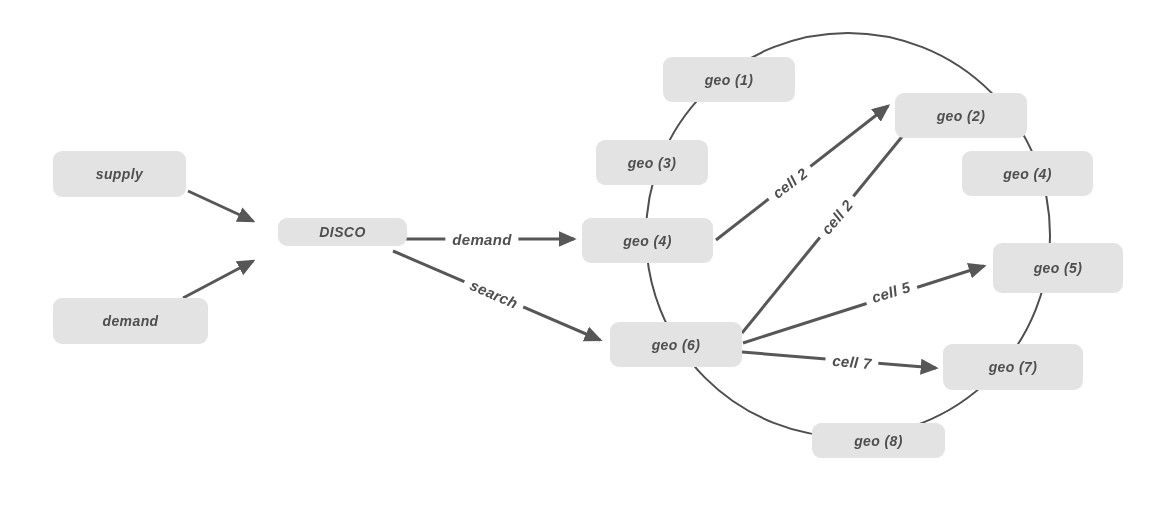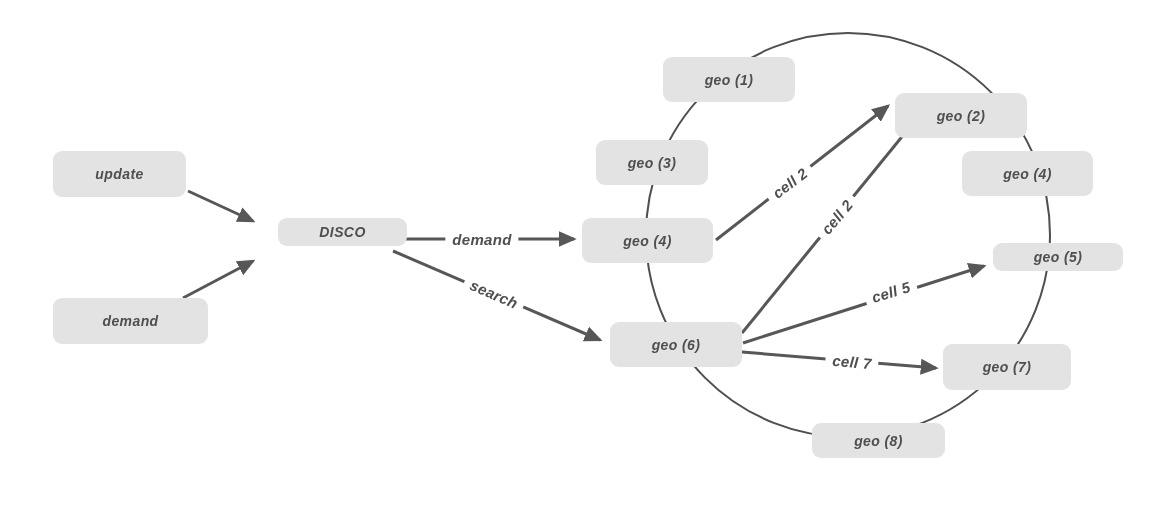--- a/index.html
+++ b/index.html
@@ -74,31 +74,31 @@
       <line x1="188" y1="191" x2="253" y2="221" class="edge-line" marker-end="url(#arrowhead)"></line>
       <line x1="183" y1="298" x2="253" y2="261" class="edge-line" marker-end="url(#arrowhead)"></line>
       <line x1="393" y1="239" x2="574" y2="239" class="edge-line" marker-end="url(#arrowhead)"></line>
       <line x1="393" y1="251" x2="600" y2="340" class="edge-line" marker-end="url(#arrowhead)"></line>
       <line x1="716" y1="240" x2="888" y2="106" class="edge-line" marker-end="url(#arrowhead)"></line>
       <line x1="742" y1="333" x2="927" y2="106" class="edge-line" marker-end="url(#arrowhead)"></line>
       <line x1="743" y1="343" x2="984" y2="266" class="edge-line" marker-end="url(#arrowhead)"></line>
       <line x1="742" y1="352" x2="936" y2="368" class="edge-line" marker-end="url(#arrowhead)"></line>
     </svg>
 
-<div class="node" style="left: 53px; top: 151px; width: 133px; height: 46px;">update</div>
+<div class="node" style="left: 53px; top: 151px; width: 133px; height: 46px;">supply</div>
     <div class="node" style="left: 53px; top: 298px; width: 155px; height: 46px; font-style: italic;">demand</div>
     <div class="node" style="left: 278px; top: 218px; width: 129px; height: 28px;">DISCO</div>
     <div class="node" style="left: 663px; top: 57px; width: 132px; height: 45px;">geo (1)</div>
     <div class="node" style="left: 895px; top: 57px; width: 132px; height: 45px; margin-top: 36px;">geo (2)</div>
     <div class="node" style="left: 596px; top: 140px; width: 112px; height: 45px;">geo (3)</div>
     <div class="node" style="left: 582px; top: 218px; width: 131px; height: 45px;">geo (4)</div>
     <div class="node" style="left: 962px; top: 151px; width: 131px; height: 45px;">geo (4)</div>
-    <div class="node" style="left: 993px; top: 243px; width: 130px; height: 28px;">geo (5)</div>
+    <div class="node" style="left: 993px; top: 243px; width: 130px; height: 50px;">geo (5)</div>
     <div class="node" style="left: 610px; top: 322px; width: 132px; height: 45px; text-align: right;">geo (6)</div>
-    <div class="node" style="left: 943px; top: 344px; width: 128px; height: 46px; text-align: center;">geo (7)</div>
+    <div class="node" style="left: 943px; top: 344px; width: 140px; height: 46px; text-align: center;">geo (7)</div>
     <div class="node" style="left: 812px; top: 423px; width: 133px; height: 35px;">geo (8)</div>
     <div class="edge-label" style="left: 482px; top: 239px; transform: translate(-50%, -50%) rotate(0deg);">demand</div>
     <div class="edge-label" style="left: 494px; top: 294px; transform: translate(-50%, -50%) rotate(23.5deg);">search</div>
     <div class="edge-label" style="left: 790px; top: 183px; transform: translate(-50%, -50%) rotate(-37.5deg);">cell 2</div>
     <div class="edge-label" style="left: 837px; top: 217px; transform: translate(-50%, -50%) rotate(-50deg);">cell 2</div>
     <div class="edge-label" style="left: 891px; top: 292px; transform: translate(-50%, -50%) rotate(-17deg);">cell 5</div>
     <div class="edge-label" style="left: 852px; top: 362px; transform: translate(-50%, -50%) rotate(4.7deg);">cell 7</div>
   </div>
 
 </body></html>

